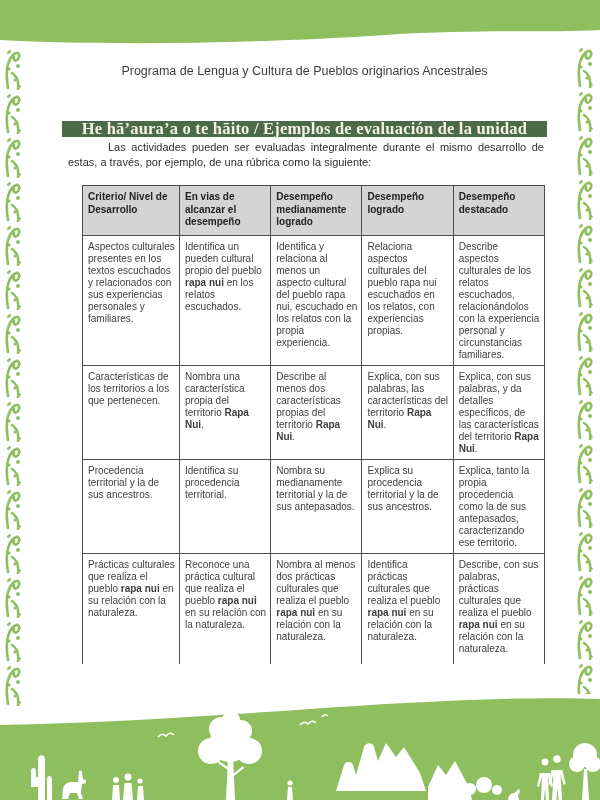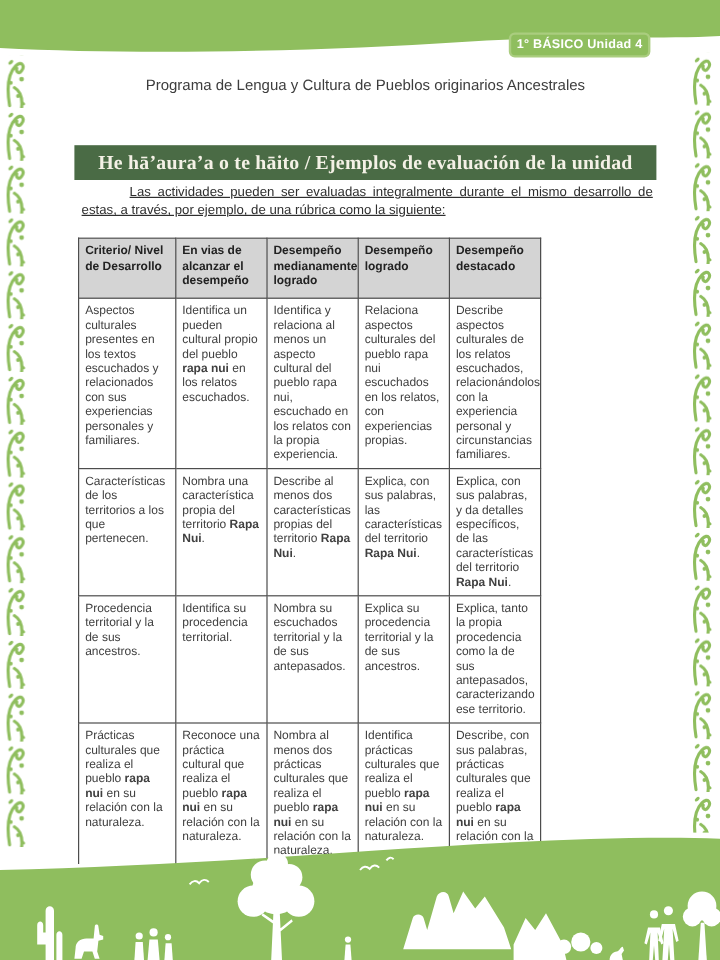--- a/index.html
+++ b/index.html
@@ -18,35 +18,35 @@
     color:#ffffff; font-size:10.5px; font-weight:bold; text-align:center; line-height:17px;
     letter-spacing:.2px;
   }
   
   .koru-left{position:absolute; left:3px; top:46px;}
   .koru-right{position:absolute; left:575px; top:44px;}
   
   .content{position:absolute; left:62px; top:55px; width:485px;}
   .prog-title{margin:8px 0 0 0; text-align:center; font-size:12.5px; font-weight:normal; line-height:17px; color:#3d3d3d;}
   .section-bar{
-    margin-top:41px; height:29px; background:#4a6b45;
+    margin-top:41px; height:16px; background:#4a6b45;
     display:flex; align-items:center; justify-content:center;
   }
   .section-bar h1{
     margin:0; font-family:"Liberation Serif", serif; font-weight:bold;
     font-size:16.5px; color:#f4f1e6; letter-spacing:.2px;
   }
   .sugg-head{margin:12px 0 0 6px; font-size:11px; font-weight:bold; color:#242424;}
   .sugg-body{
     margin:3px 3px 0 6px; font-size:11px; line-height:15px; color:#2e2e2e;
-    text-align:justify; text-indent:40px;text-decoration:underline;
+    text-align:justify; text-indent:40px;
   }
   
   table.rubric{
-    margin:15px 0 0 3px; width:386px; border-collapse:collapse; table-layout:fixed;
+    margin:15px 0 0 20px; width:463px; border-collapse:collapse; table-layout:fixed;
   }
   table.rubric th, table.rubric td{
     border:1px solid #4d4d4d; vertical-align:top; padding:5px 4px 4px 5px;
   }
   table.rubric tr:last-child td{border-bottom:none;}
   table.rubric th{
     background:#d4d4d4; font-size:10px; line-height:12.5px; text-align:left;
     font-weight:bold; color:#222;
   }
   table.rubric td{font-size:10px; line-height:12px; color:#404040;}
@@ -57,23 +57,20 @@
 </style>
 </head>
 <body>
 
 <div class="page">
 
   <svg class="top-band" viewBox="0 0 600 50" preserveAspectRatio="none">
     <path d="M0,0 L600,0 L600,30 C545,33 480,29 385,35 C265,43 115,46 0,40 Z" fill="#8fbe5e"></path>
   </svg>
   <div class="badge-stem"></div>
-  <div class="unit-badge">
-    <span>1° BÁSICO Unidad 4</span>
-  </div>
 
   <svg class="koru-left" width="20" height="660">
     <rect x="0" y="0" width="20" height="660" fill="url(#koruPat)"></rect>
   </svg>
   <svg class="koru-right" width="20" height="650">
     <rect x="0" y="0" width="20" height="650" fill="url(#koruPat)"></rect>
   </svg>
 
   <svg width="0" height="0" style="position:absolute" aria-hidden="true">
     <defs>
@@ -130,21 +127,21 @@
       <tr class="r2">
         <td><span>Características de los territorios a los que pertenecen.</span></td>
         <td><span>Nombra una característica propia del territorio </span><span class="bold">Rapa Nui</span><span>.</span></td>
         <td><span>Describe al menos dos características propias del territorio </span><span class="bold">Rapa Nui</span><span>.</span></td>
         <td><span>Explica, con sus palabras, las características del territorio </span><span class="bold">Rapa Nui</span><span>.</span></td>
         <td><span>Explica, con sus palabras, y da detalles específicos, de las características del territorio </span><span class="bold">Rapa Nui</span><span>.</span></td>
       </tr>
       <tr class="r3">
         <td><span>Procedencia territorial y la de sus ancestros.</span></td>
         <td><span>Identifica su procedencia territorial.</span></td>
-        <td><span>Nombra su escuchados territorial y la de sus antepasados.</span></td>
+        <td><span>Nombra su medianamente territorial y la de sus antepasados.</span></td>
         <td><span>Explica su procedencia territorial y la de sus ancestros.</span></td>
         <td><span>Explica, tanto la propia procedencia como la de sus antepasados, caracterizando ese territorio.</span></td>
       </tr>
       <tr class="r4">
         <td><span>Prácticas culturales que realiza el pueblo </span><span class="bold">rapa nui</span><span> en su relación con la naturaleza.</span></td>
         <td><span>Reconoce una práctica cultural que realiza el pueblo </span><span class="bold">rapa nui</span><span> en su relación con la naturaleza.</span></td>
         <td><span>Nombra al menos dos prácticas culturales que realiza el pueblo </span><span class="bold">rapa nui</span><span> en su relación con la naturaleza.</span></td>
         <td><span>Identifica prácticas culturales que realiza el pueblo </span><span class="bold">rapa nui</span><span> en su relación con la naturaleza.</span></td>
         <td><span>Describe, con sus palabras, prácticas culturales que realiza el pueblo </span><span class="bold">rapa nui</span><span> en su relación con la naturaleza.</span></td>
       </tr>

